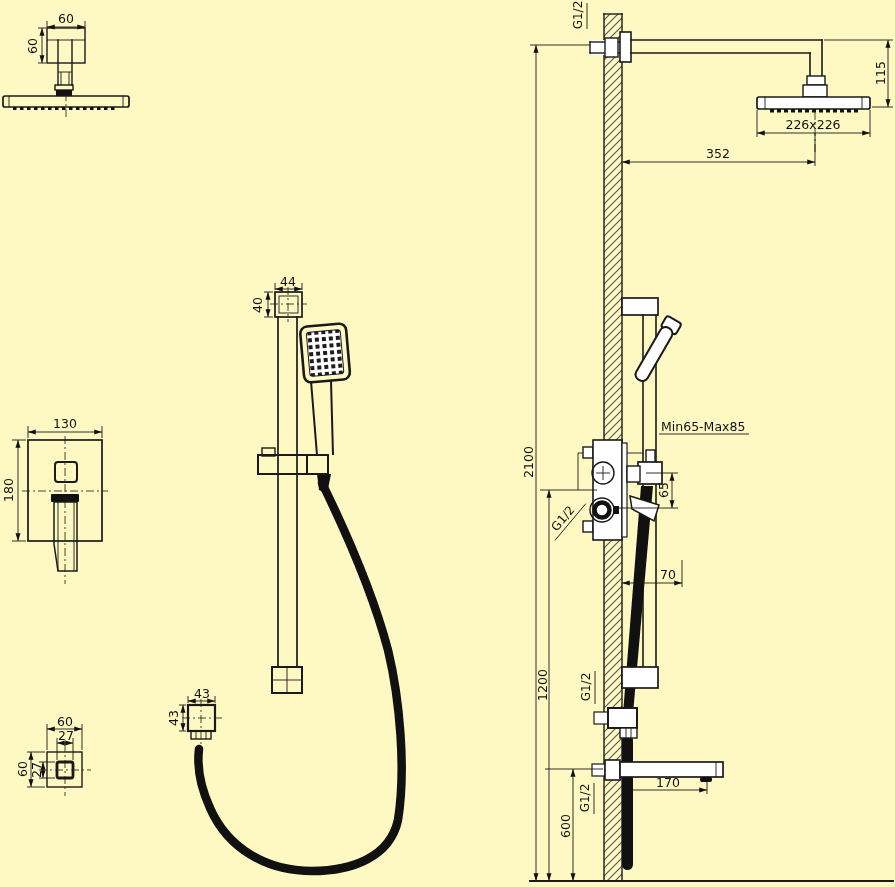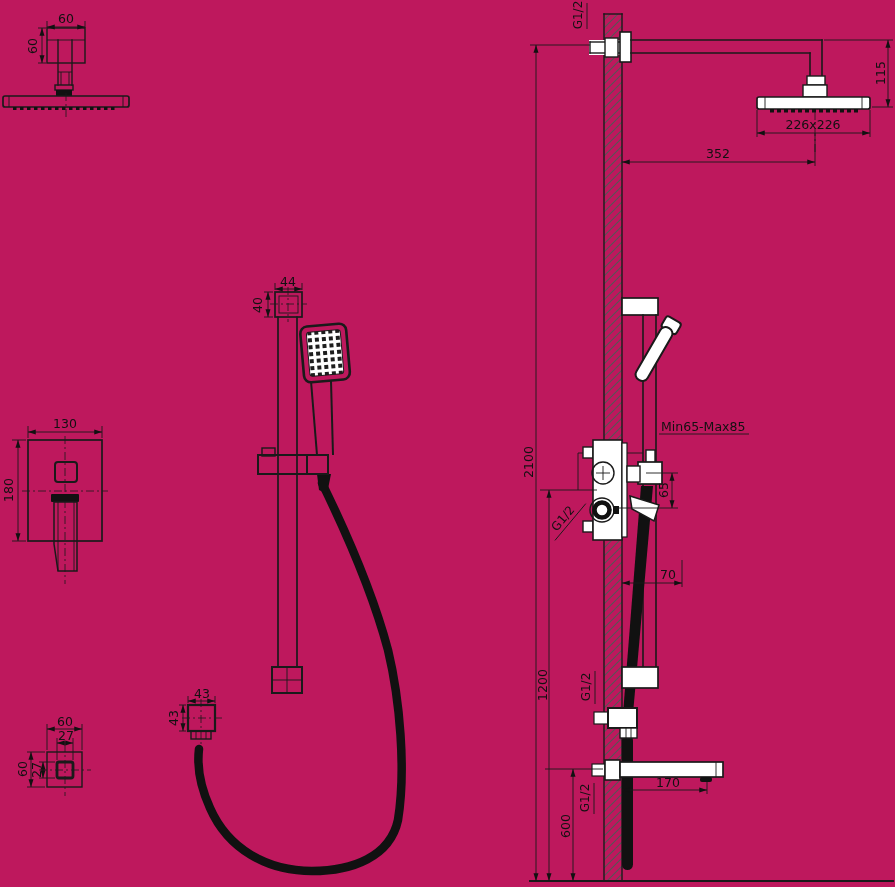--- a/index.html
+++ b/index.html
@@ -1,16 +1,16 @@
 <!DOCTYPE html>
 <html><head>
 <meta charset="utf-8">
 <style>
   html,body{margin:0;padding:0;background:#fff;}
-  .canvas{position:relative;width:895px;height:887px;background:#be185d;overflow:hidden;
+  .canvas{position:relative;width:895px;height:887px;background:#fef9c3;overflow:hidden;
           font-family:"DejaVu Sans", sans-serif;}
   svg{display:block}
   .ln   {stroke:#1a1a1a;stroke-width:1.4;fill:none;stroke-linecap:square}
   .ln2  {stroke:#1a1a1a;stroke-width:2;fill:none}
   .thin {stroke:#1a1a1a;stroke-width:0.9;fill:none}
   .dim  {stroke:#1a1a1a;stroke-width:0.9;fill:none}
   .cl   {stroke:#1a1a1a;stroke-width:0.8;fill:none;stroke-dasharray:8 3 2 3}
   .wf   {fill:#ffffff}
   .sd   {fill:#111111;stroke:none}
   text.dt{font-size:12.5px;fill:#111;}

